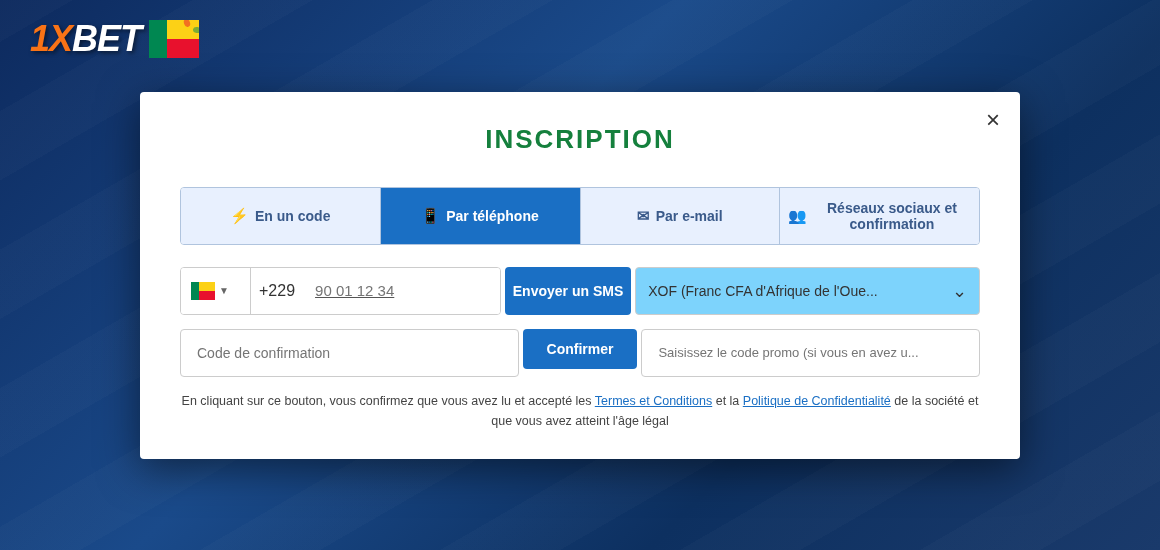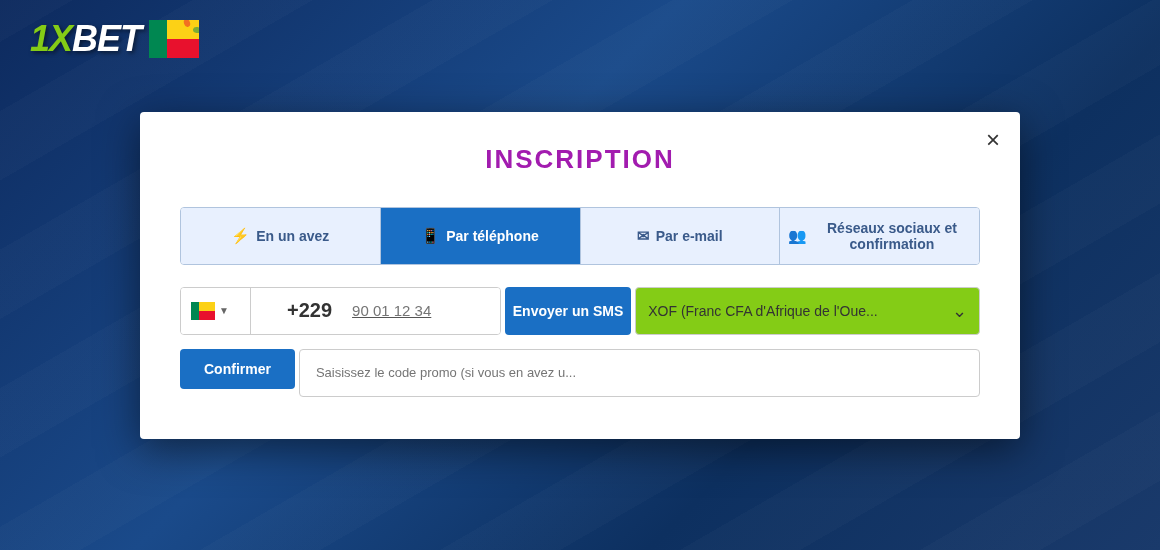--- a/index.html
+++ b/index.html
@@ -41,21 +41,21 @@
     }
     .logo-1xbet {
       font-size: 36px;
       font-weight: 900;
       color: white;
       font-style: italic;
       letter-spacing: -1px;
       text-shadow: 2px 2px 4px rgba(0,0,0,0.5);
     }
     .logo-1xbet span {
-      color: #84cc16;
+      color: #f97316;
     }
     .flag-svg {
       width: 50px;
       height: 38px;
     }
     
     .modal-backdrop {
       position: absolute;
       inset: 0;
       z-index: 5;
@@ -79,21 +79,21 @@
       cursor: pointer;
       color: #333;
       background: none;
       border: none;
       line-height: 1;
     }
     .modal-title {
       text-align: center;
       font-size: 26px;
       font-weight: 800;
-      color: #a21caf;
+      color: #15803d;
       letter-spacing: 2px;
       margin-bottom: 32px;
     }
     
     .tabs {
       display: flex;
       border: 1px solid #b0c4de;
       border-radius: 4px;
       overflow: hidden;
       margin-bottom: 22px;
@@ -177,21 +177,21 @@
       white-space: nowrap;
     }
     
     .currency-select-wrapper {
       flex: 1;
       display: flex;
       align-items: center;
       border: 1px solid #ccc;
       border-radius: 4px;
       padding: 0 12px;
-      background: #84cc16;
+      background: #7dd3fc;
       cursor: pointer;
       justify-content: space-between;
     }
     .currency-text {
       font-size: 14px;
       color: #333;
     }
     .chevron-down {
       font-size: 18px;
       color: #333;
@@ -289,21 +289,21 @@
   <div class="modal">
 
     <button class="modal-close">×</button>
 
     <h2 class="modal-title">INSCRIPTION</h2>
 
     
     <div class="tabs">
       <div class="tab">
         <span class="tab-icon">⚡</span>
-        <span>En un avez</span>
+        <span>En un code</span>
       </div>
       <div class="tab active">
         <span class="tab-icon">📱</span>
         <span>Par téléphone</span>
       </div>
       <div class="tab">
         <span class="tab-icon">✉</span>
         <span>Par e-mail</span>
       </div>
       <div class="tab">
@@ -318,35 +318,39 @@
       <div class="phone-group">
         <div class="country-select">
 
           <svg class="country-flag-mini" viewBox="0 0 24 18" xmlns="http://www.w3.org/2000/svg">
             <rect x="0" y="0" width="8" height="18" fill="#008751"></rect>
             <rect x="8" y="0" width="16" height="9" fill="#FCD116"></rect>
             <rect x="8" y="9" width="16" height="9" fill="#E8112D"></rect>
           </svg>
           <span class="chevron-small">▼</span>
         </div>
-        <span style="display:flex;align-items:center;padding:0 8px;font-size:20px;color:#333;font-weight:700;margin-left:28px;">+229</span>
+        <span style="display:flex;align-items:center;padding:0 8px;font-size:16px;color:#333;font-weight:400;">+229</span>
         <input class="phone-input" type="text" placeholder="90 01 12 34" style="">
       </div>
       <button class="sms-btn">Envoyer un SMS</button>
 
       <div class="currency-select-wrapper">
         <span class="currency-text">XOF (Franc CFA d'Afrique de l'Oue...</span>
         <span class="chevron-down">⌄</span>
       </div>
     </div>
 
     
     <div class="form-row">
+      <input class="confirm-input" type="text" placeholder="Code de confirmation" style="">
       <button class="confirm-btn">Confirmer</button>
       <input class="promo-input" type="text" placeholder="Saisissez le code promo (si vous en avez u..." style="">
     </div>
 
     
 
     
+    <p class="legal-text">
+      <span>En cliquant sur ce bouton, vous confirmez que vous avez lu et accepté les </span><a href="#">Termes et Conditions</a><span> et la </span><a href="#">Politique de Confidentialité</a><span> de la société et que vous avez atteint l'âge légal</span>
+    </p>
 
   </div>
 </div>
 
 </body></html>

